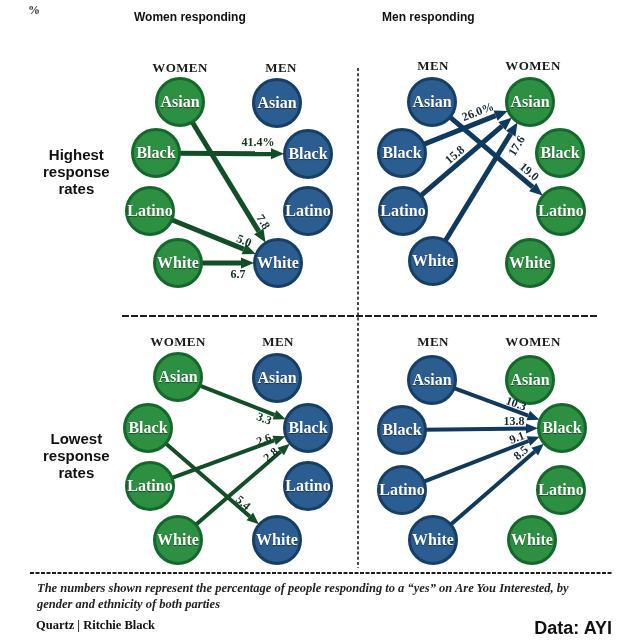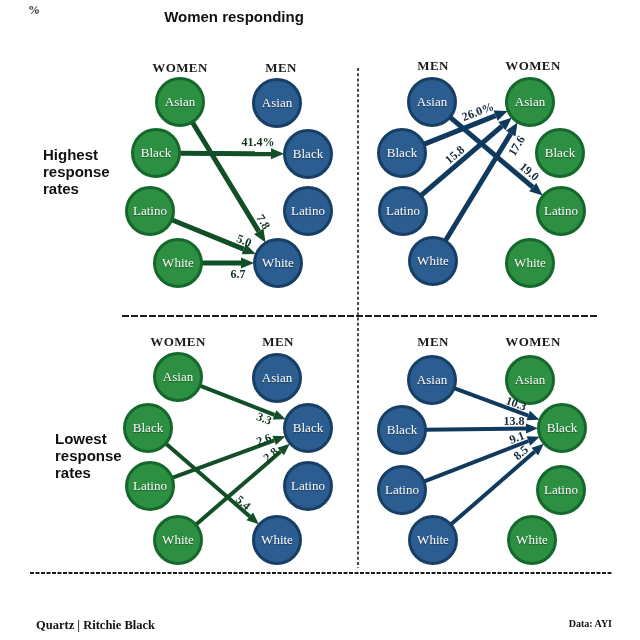--- a/index.html
+++ b/index.html
@@ -1,44 +1,44 @@
 <!DOCTYPE html>
 <html><head>
 <meta charset="utf-8">
 <style>
   html,body{margin:0;padding:0;background:#fff;}
   #stage{position:relative;width:640px;height:640px;background:#ffffff;overflow:hidden;
          font-family:"Liberation Sans",sans-serif;}
   #arrow-layer{position:absolute;left:0;top:0;width:640px;height:640px;}
-  .q-title{position:absolute;top:8px;width:200px;text-align:center;
-           font-weight:bold;font-size:15px;line-height:18px;color:#111;}
+  .q-title{position:absolute;top:8px;width:200px;
+           font-weight:bold;font-size:12px;line-height:18px;color:#111;}
   .row-label{position:absolute;left:43px;font-weight:bold;font-size:15px;
-             line-height:17px;color:#111;}
+             line-height:17px;color:#111;text-align:center;}
   .pct-mark{position:absolute;left:28px;top:3px;font-family:"Liberation Serif",serif;
             font-weight:bold;font-size:12px;color:#333;}
   .col-header{position:absolute;transform:translate(-50%,-50%);
               font-family:"Liberation Serif",serif;font-weight:bold;font-size:13px;
               letter-spacing:.4px;color:#1c1c1c;white-space:nowrap;}
   .node{position:absolute;width:50px;height:50px;border-radius:50%;box-sizing:border-box;
         display:flex;align-items:center;justify-content:center;
-        font-family:"Liberation Serif",serif;font-weight:normal;font-size:13px;color:#fff;
+        font-family:"Liberation Serif",serif;font-weight:bold;font-size:16px;color:#fff;
         text-shadow:0 1px 1px rgba(0,0,0,.45);text-align:center;}
   .node.women{background:#2d8f42;border:3px solid #15682c;}
   .node.men{background:#2c5d90;border:3px solid #173f66;}
   .edge-label{position:absolute;font-family:"Liberation Serif",serif;font-weight:bold;
               font-size:12px;white-space:nowrap;}
   .edge-label.g{color:#10321d;}
   .edge-label.b{color:#13283c;}
   .footer-note{position:absolute;left:37px;top:580px;width:566px;
                font-family:"Liberation Serif",serif;font-style:italic;font-weight:bold;
                font-size:12.5px;line-height:16px;color:#222;}
   .credit{position:absolute;left:36px;top:618px;font-family:"Liberation Serif",serif;
           font-weight:bold;font-size:12.5px;color:#111;}
-  .source{position:absolute;right:28px;top:618px;font-family:Liberation Serif, serif;
-          font-weight:bold;font-size:10px;color:#111;}
+  .source{position:absolute;right:28px;top:618px;font-family:Liberation Sans, sans-serif;
+          font-weight:bold;font-size:18px;color:#111;}
 </style>
 </head>
 <body>
 
 <div id="stage">
   <svg id="arrow-layer" viewBox="0 0 640 640">
       <line x1="358" y1="68" x2="358" y2="568" stroke="#1d1d1d" stroke-width="1.6" stroke-dasharray="3 2.2"></line>
       <line x1="122" y1="316" x2="598" y2="316" stroke="#1d1d1d" stroke-width="1.8" stroke-dasharray="7 2"></line>
       <line x1="30" y1="573" x2="612" y2="573" stroke="#1d1d1d" stroke-width="2" stroke-dasharray="4 1.5"></line>
       <line x1="177.99952390742158" y1="153.14473370991726" x2="271.0008007011546" y2="153.75658421513916" stroke="#124f26" stroke-width="5"></line>
@@ -74,28 +74,29 @@
       <line x1="449.61240622040435" y1="525.5768256070908" x2="534.8160625484293" y2="451.6015580974877" stroke="#10395e" stroke-width="4"></line>
       <polygon points="543.8773750322862,443.7343720649918 538.0940567286359,455.3771049657614 531.5380683682226,447.82601122921403" fill="#10395e"></polygon>
     </svg>
 
   <span class="pct-mark">%</span>
 
   <div class="q-title" style="left:134px;">
     <div>Women responding</div>
   </div>
   <div class="q-title" style="left:382px;">
+    <div>Men responding</div>
   </div>
 
   <div class="row-label" style="top:146px;">
     <div>Highest</div>
     <div>response</div>
     <div>rates</div>
   </div>
-  <div class="row-label" style="top:430px;margin-left:12px;">
+  <div class="row-label" style="top:430px;">
     <div>Lowest</div>
     <div>response</div>
     <div>rates</div>
   </div>
 
   <div id="nodes">
       <div class="node women" style="left: 155px; top: 77px;">Asian</div>
       <div class="node men" style="left: 252px; top: 78px;">Asian</div>
       <div class="node women" style="left: 131px; top: 128px;">Black</div>
       <div class="node men" style="left: 283px; top: 129px;">Black</div>
@@ -122,20 +123,24 @@
       <div class="node men" style="left: 407px; top: 355px;">Asian</div>
       <div class="node women" style="left: 505px; top: 355px;">Asian</div>
       <div class="node men" style="left: 377px; top: 405px;">Black</div>
       <div class="node women" style="left: 537px; top: 403px;">Black</div>
       <div class="node men" style="left: 377px; top: 465px;">Latino</div>
       <div class="node women" style="left: 536px; top: 465px;">Latino</div>
       <div class="node men" style="left: 408px; top: 515px;">White</div>
       <div class="node women" style="left: 507px; top: 515px;">White</div>
     </div>
 
+  <div class="footer-note">
+    <div>The numbers shown represent the percentage of people responding to a “yes” on Are You Interested, by</div>
+    <div>gender and ethnicity of both parties</div>
+  </div>
   <div class="credit">Quartz | Ritchie Black</div>
   <div class="source">Data: AYI</div>
 <div class="col-header" style="left: 180px; top: 68px;">WOMEN</div>
     <div class="col-header" style="left: 281px; top: 68px;">MEN</div>
     <div class="edge-label g" style="left: 258px; top: 142px; transform: translate(-50%, -50%) rotate(0deg);">41.4%</div>
     <div class="edge-label g" style="left: 263px; top: 222px; transform: translate(-50%, -50%) rotate(58deg);">7.8</div>
     <div class="edge-label g" style="left: 244px; top: 241px; transform: translate(-50%, -50%) rotate(22deg);">5.0</div>
     <div class="edge-label g" style="left: 238px; top: 274px; transform: translate(-50%, -50%) rotate(0deg); text-align: center;">6.7</div>
     <div class="col-header" style="left: 433px; top: 66px;">MEN</div>
     <div class="col-header" style="left: 533px; top: 66px;">WOMEN</div>

